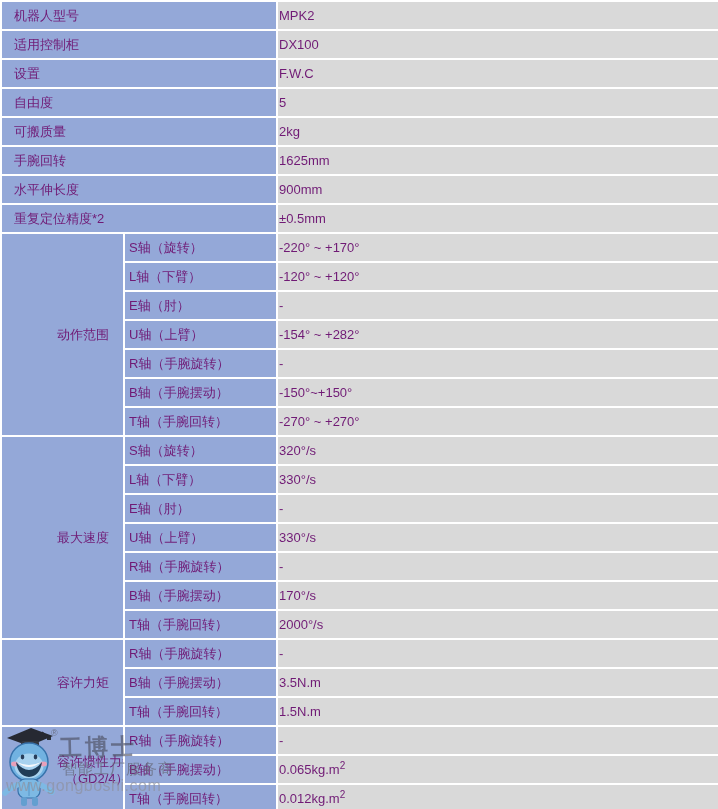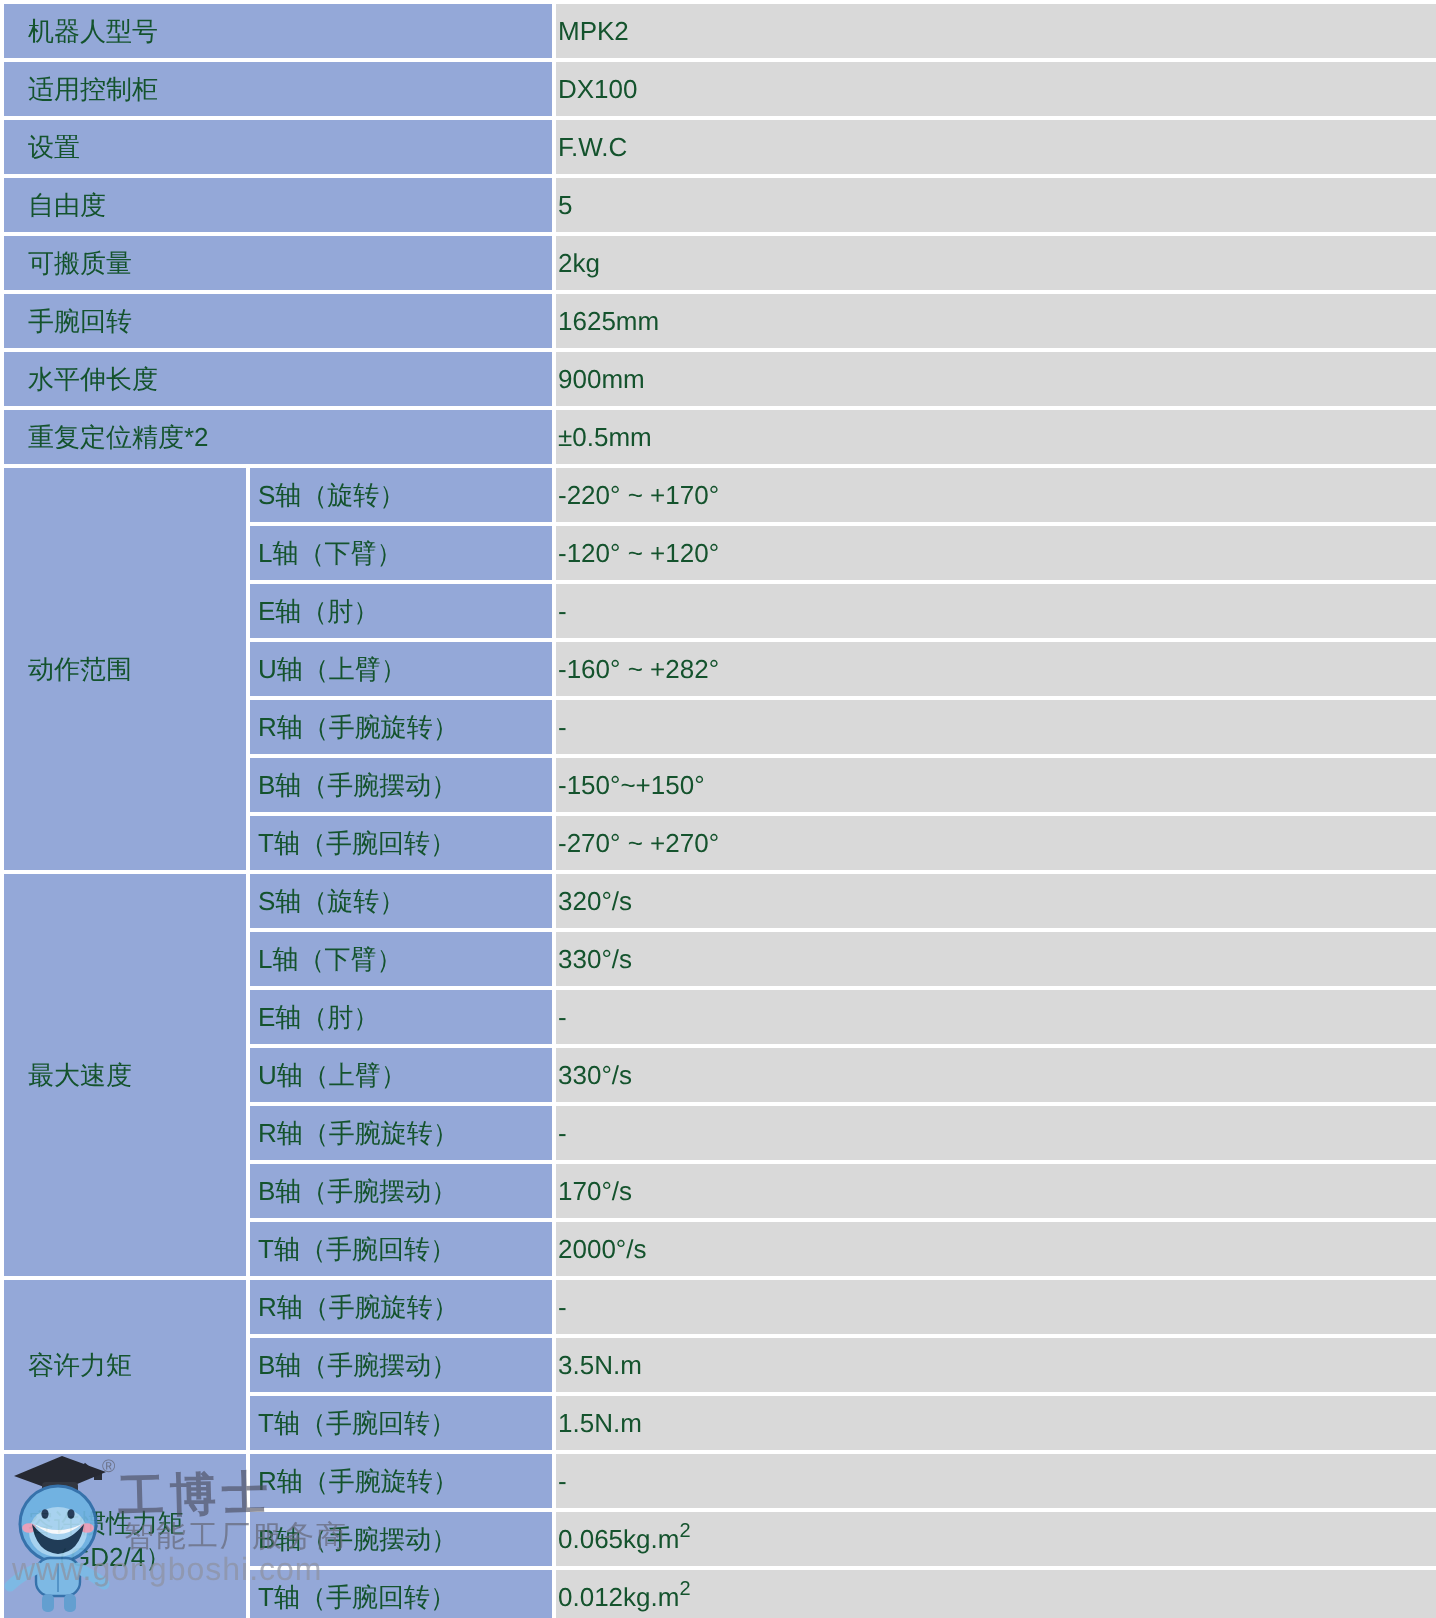--- a/index.html
+++ b/index.html
@@ -12,33 +12,33 @@
   }
   table.spec{
     width:718px;
     table-layout:fixed;
     border-collapse:collapse;
   }
   table.spec td{
     height:25px;
     border:2px solid #ffffff;
     font-size:13px;
-    color:#14532d;
+    color:#701a75;
     vertical-align:middle;
     overflow:hidden;
     white-space:nowrap;
   }
   td.label{
     background:#94a8d8;
     padding-left:12px;
   }
   td.label .label2{
     padding-left:8px;
   }
-  td.label div{line-height:17px;}
+  td.label div{line-height:17px;margin-left:43px;}
   td.axis{
     background:#94a8d8;
     padding-left:4px;
   }
   td.value{
     background:#d9d9d9;
   }
   td.value sup{
     font-size:10px;
     line-height:0;
@@ -131,21 +131,21 @@
         <tr>
           <td class="axis">L轴（下臂）</td>
           <td class="value">-120° ~ +120°</td>
         </tr>
         <tr>
           <td class="axis">E轴（肘）</td>
           <td class="value">-</td>
         </tr>
         <tr>
           <td class="axis">U轴（上臂）</td>
-          <td class="value">-160° ~ +282°</td>
+          <td class="value">-154° ~ +282°</td>
         </tr>
         <tr>
           <td class="axis">R轴（手腕旋转）</td>
           <td class="value">-</td>
         </tr>
         <tr>
           <td class="axis">B轴（手腕摆动）</td>
           <td class="value">-150°~+150°</td>
         </tr>
         <tr>

